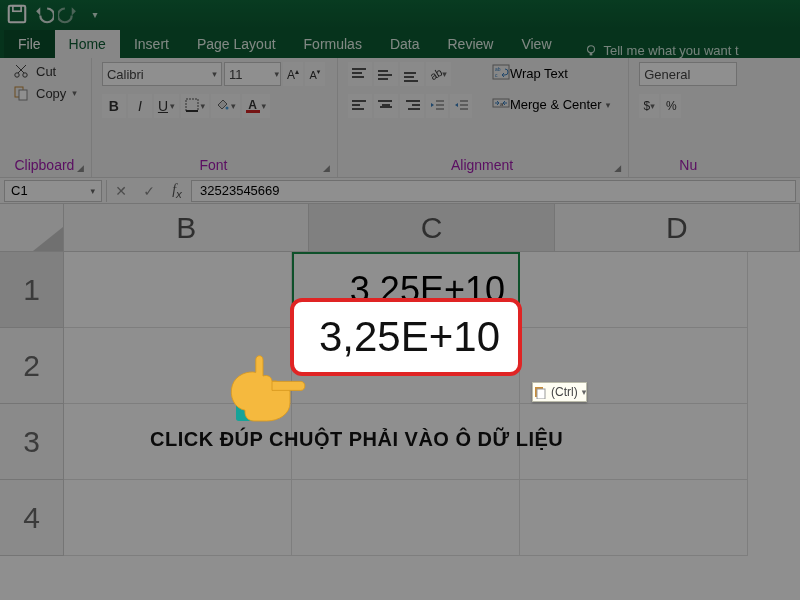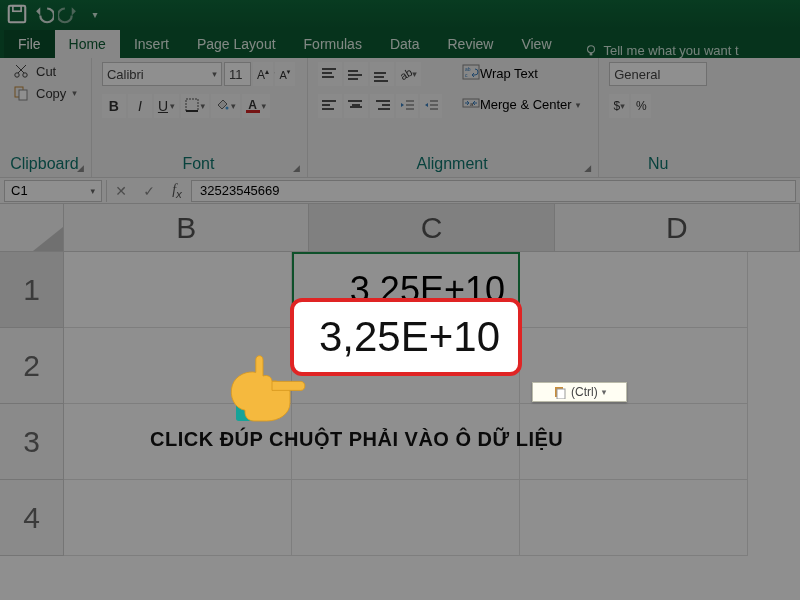--- a/index.html
+++ b/index.html
@@ -18,42 +18,42 @@
   .tabbar .tab { padding: 6px 14px 6px 14px; cursor:pointer; }
   .tabbar .tab.file { background:#0a4f2c; color:#fff; }
   .tabbar .tab.active { background:#f1f1f1; color:#0c5c33; }
   .tabbar .tell { margin-left: 18px; display:flex; align-items:center; gap:6px; color:#d0e8dc; font-size:13px;}
   .tabbar .bulb { width:14px; height:14px; }
 
   
   .ribbon { height: 120px; background:#f1f1f1; border-bottom:1px solid #d6d6d6; display:flex; }
   .group { border-right:1px solid #d9d9d9; padding:4px 12px 2px 10px; display:flex; flex-direction:column; justify-content:space-between; height:100%; position:relative;}
   .group-content { display:flex; gap:6px; align-items:flex-start; height:92px;}
-  .group-label { text-align:center; font-size:16px; color:#0f766e; padding-bottom:2px;}
+  .group-label { text-align:center; font-size:14px; color:#a21caf; padding-bottom:2px;}
   .dlauncher { position:absolute; right:2px; bottom:2px; width:12px; height:12px; font-size:9px; color:#888; cursor:pointer;}
 
   
   .pastecol { display:flex; flex-direction:column; align-items:center; width:52px; gap:2px;}
   .paste-icon { width:38px; height:42px; position:relative;}
   .paste-icon .board { width:30px; height:36px; background:#c88d3a; border-radius:3px; position:absolute; left:4px; top:4px; }
   .paste-icon .paper { width:22px; height:28px; background:#fff; border:1px solid #b8b8b8; position:absolute; left:8px; top:8px;}
   .paste-icon .clip { width:12px; height:6px; background:#9a9a9a; border-radius:2px 2px 0 0; position:absolute; left:13px; top:0;}
   .paste-label { font-size:13px; color:#333;}
   .paste-label .chev { font-size:9px; color:#666; margin-left:2px;}
   .cliplist { display:flex; flex-direction:column; gap:4px; font-size:13px; color:#333;}
   .cliplist .row { display:flex; align-items:center; gap:6px; cursor:pointer; padding:1px 2px;}
   .ic { width:18px; height:16px; display:inline-flex; align-items:center; justify-content:center;}
   .ic svg { width:16px; height:16px; }
 
   
   .fontcol { display:flex; flex-direction:column; gap:8px; }
   .frow { display:flex; gap:2px; align-items:center;}
   .combo { height:24px; background:#fff; border:1px solid #c6c6c6; display:flex; align-items:center; padding:0 4px; font-size:13px; color:#444;gap:32px;}
   .combo.fontname { width:120px; justify-content:space-between;}
-  .combo.fontsize { width:27px; justify-content:space-between;}
+  .combo.fontsize { width:57px; justify-content:space-between;}
   .chev { font-size:9px; color:#666;}
   .btn { height:24px; min-width:24px; background:#f6f6f6; display:flex; align-items:center; justify-content:center; font-size:14px; color:#333; cursor:pointer; padding:0 4px;}
   .btn.small { min-width:20px; font-size:12px;}
   .uline { text-decoration: underline;}
   .fontclr { display:flex; flex-direction:column; align-items:center; line-height:10px;}
   .fontclr .bar { width:14px; height:3px; background:#d02424;}
 
   
   .alncol { display:flex; flex-direction:column; gap:8px;}
   .wrapcol { display:flex; flex-direction:column; gap:8px; margin-left:8px;}
@@ -84,21 +84,21 @@
   .rowheads { width:64px; display:flex; flex-direction:column;}
   .rowhead { height:76px; background:#f6f6f6; border-right:1px solid #d0d0d0; border-bottom:1px solid #d0d0d0; display:flex; align-items:center; justify-content:center; font-size:30px; color:#6a6a6a;}
   .rowhead.active { background:#e4e4e4; }
   .cells { display:grid; grid-template-columns: 228px 228px 228px; grid-auto-rows:76px;}
   .cell { border-right:1px solid #e1e1e1; border-bottom:1px solid #e1e1e1; font-size:36px; display:flex; align-items:center; justify-content:flex-end; padding:0 14px;}
   .cell.selected { outline:2px solid #1a8f4b; outline-offset:-2px; background:#fff;}
   .highlight { position:absolute; border:4px solid #e02424; border-radius:12px; background:#ffffff; z-index:60; display:flex; align-items:center; justify-content:flex-end; padding-right:18px; font-size:42px; font-weight:500; color:#111;}
   .hand { position:absolute; z-index:61;}
   .caption { position:absolute; z-index:61; font-family: "Arial Black", Impact, sans-serif; font-weight:900; font-size:20px; letter-spacing:0.5px; color:#0a0a0a; text-transform:uppercase;}
 
-  .ctrl-chip { position:absolute; z-index:60; background:#fffef3; border:1px solid #bba; font-size:12px; padding:2px 20px; display:flex; align-items:center; gap:4px; color:#444; box-shadow:0 1px 2px rgba(0,0,0,0.3);}
+  .ctrl-chip { position:absolute; z-index:60; background:#fffef3; border:1px solid #bba; font-size:12px; padding:2px 0; display:flex; align-items:center; gap:4px; color:#444; box-shadow:0 1px 2px rgba(0,0,0,0.3);}
   .ctrl-chip .ic2 { width:14px; height:14px;}
 </style>
 </head>
 <body>
 <div class="app">
 
   <div class="qat">
     <div class="sq">
       <svg viewBox="0 0 16 16">
           <rect x="2" y="2" width="12" height="12" rx="1" stroke-width="1.5"></rect>

